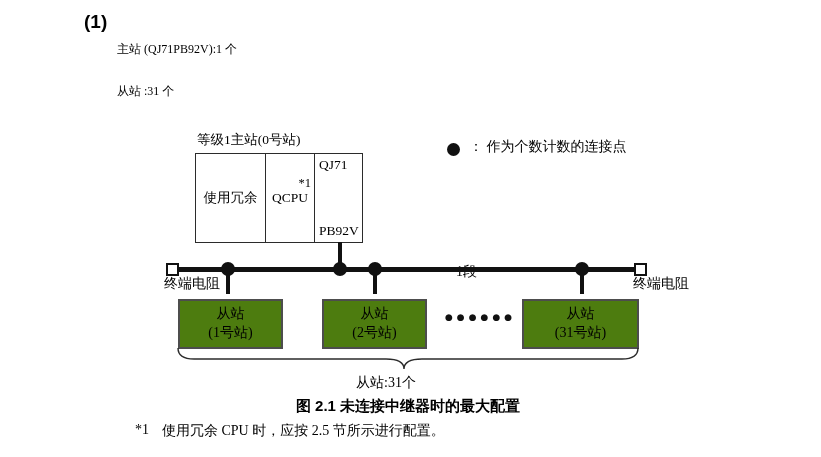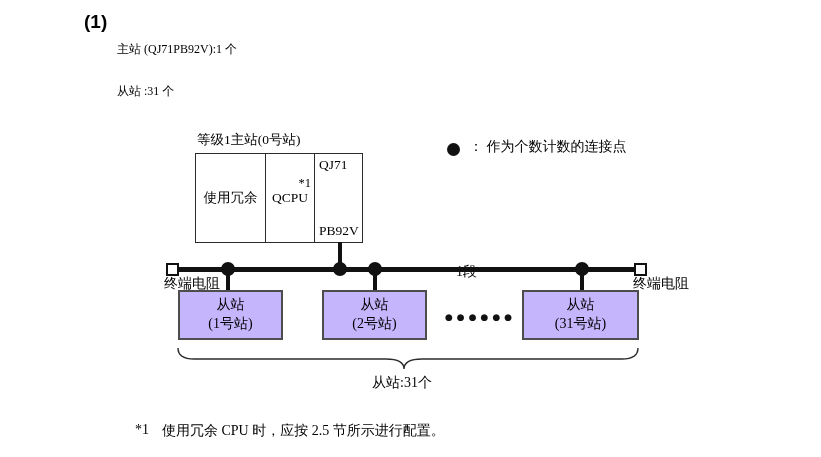--- a/index.html
+++ b/index.html
@@ -49,37 +49,37 @@
   .node-dot { position:absolute; top:262px; width:14px; height:14px; border-radius:50%; background:#111; }
   .dot-1 { left:221px; } .dot-2 { left:333px; } .dot-3 { left:368px; } .dot-4 { left:575px; }
 
   .drop { position:absolute; width:4px; background:#111; }
   .drop-master { left:338px; top:242px; height:26px; }
   .drop-s1 { left:226px; top:270px; height:24px; }
   .drop-s2 { left:373px; top:270px; height:24px; }
   .drop-s3 { left:580px; top:270px; height:24px; }
 
   .slave-box {
-    position:absolute; top:290px; height:50px; box-sizing:border-box;
-    border:2px solid #4d4d4d; background:#c4b5fd;
+    position:absolute; top:299px; height:50px; box-sizing:border-box;
+    border:2px solid #4d4d4d; background:#4d7c0f;
     display:flex; flex-direction:column; align-items:center; justify-content:center;
     font-size:14px; line-height:1.35;
   }
   .slave-1 { left:178px; width:105px; }
   .slave-2 { left:322px; width:105px; }
   .slave-3 { left:522px; width:117px; }
 
   .ellipsis {
     position:absolute; left:445px; top:312px;
     font-family:"DejaVu Sans",sans-serif; font-size:9px; letter-spacing:4px; color:#111;
     white-space:nowrap;
   }
 
   .brace-svg { position:absolute; left:177px; top:347px; }
-  .brace-label { position:absolute; left:352px; top:374px; width:100px; text-align:center; font-size:14px; }
+  .brace-label { position:absolute; left:336px; top:374px; width:100px; text-align:center; font-size:14px; }
 
   .caption {
     position:absolute; left:238px; top:397px; width:340px; text-align:center;
     font-family:"Liberation Sans","DejaVu Sans",sans-serif; font-weight:bold; font-size:15px;
   }
   .footnote { position:absolute; left:135px; top:422px; display:flex; gap:13px; font-size:14px; }
 </style>
 </head>
 <body>
 
@@ -148,19 +148,20 @@
 
     <div class="ellipsis">●●●●●●</div>
 
     <svg class="brace-svg" width="462" height="25" viewBox="0 0 462 25">
       <path d="M1,1 C1,9 7,12 17,12 L209,12 C219,12 227,14 227,22 C227,14 235,12 245,12 L445,12 C455,12 461,9 461,1" fill="none" stroke="#2b2b2b" stroke-width="1.4"></path>
     </svg>
     <div class="brace-label">从站:31个</div>
 
   </div>
 
+  <div class="caption">图 2.1 未连接中继器时的最大配置</div>
 
   <div class="footnote">
     <span>*1</span>
     <span>使用冗余 CPU 时，应按 2.5 节所示进行配置。</span>
   </div>
 
 </div>
 
 </body></html>

